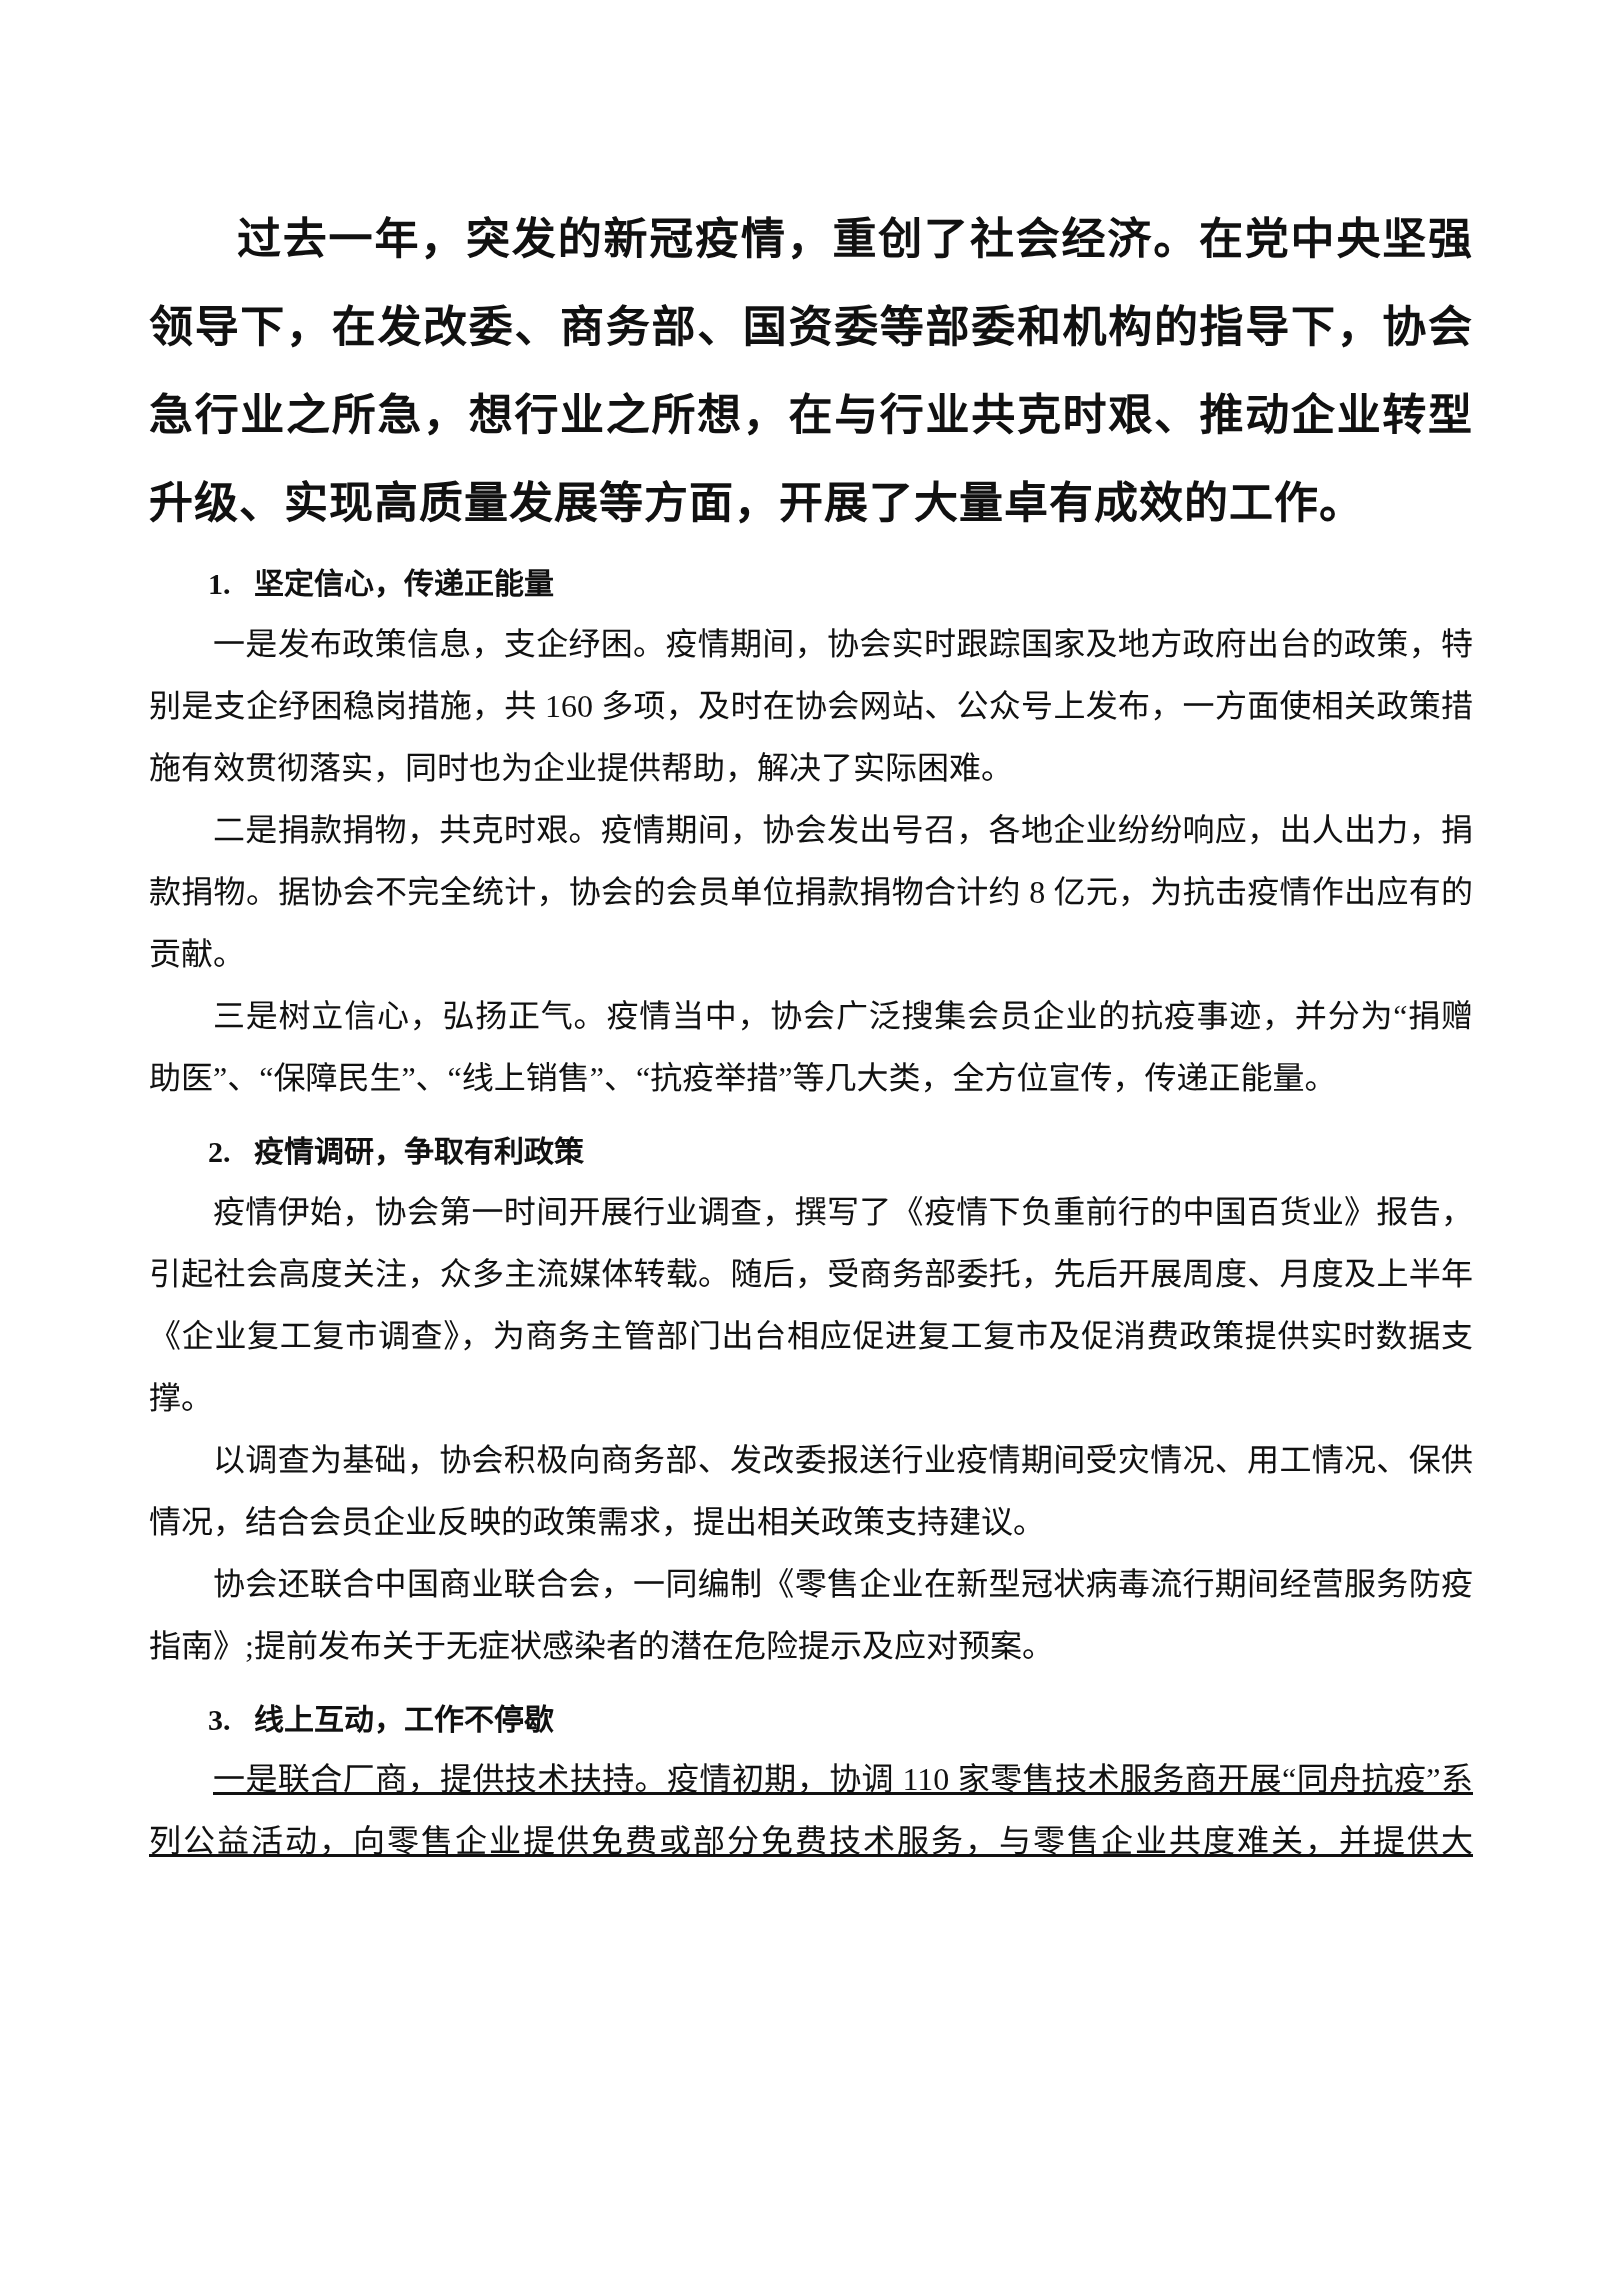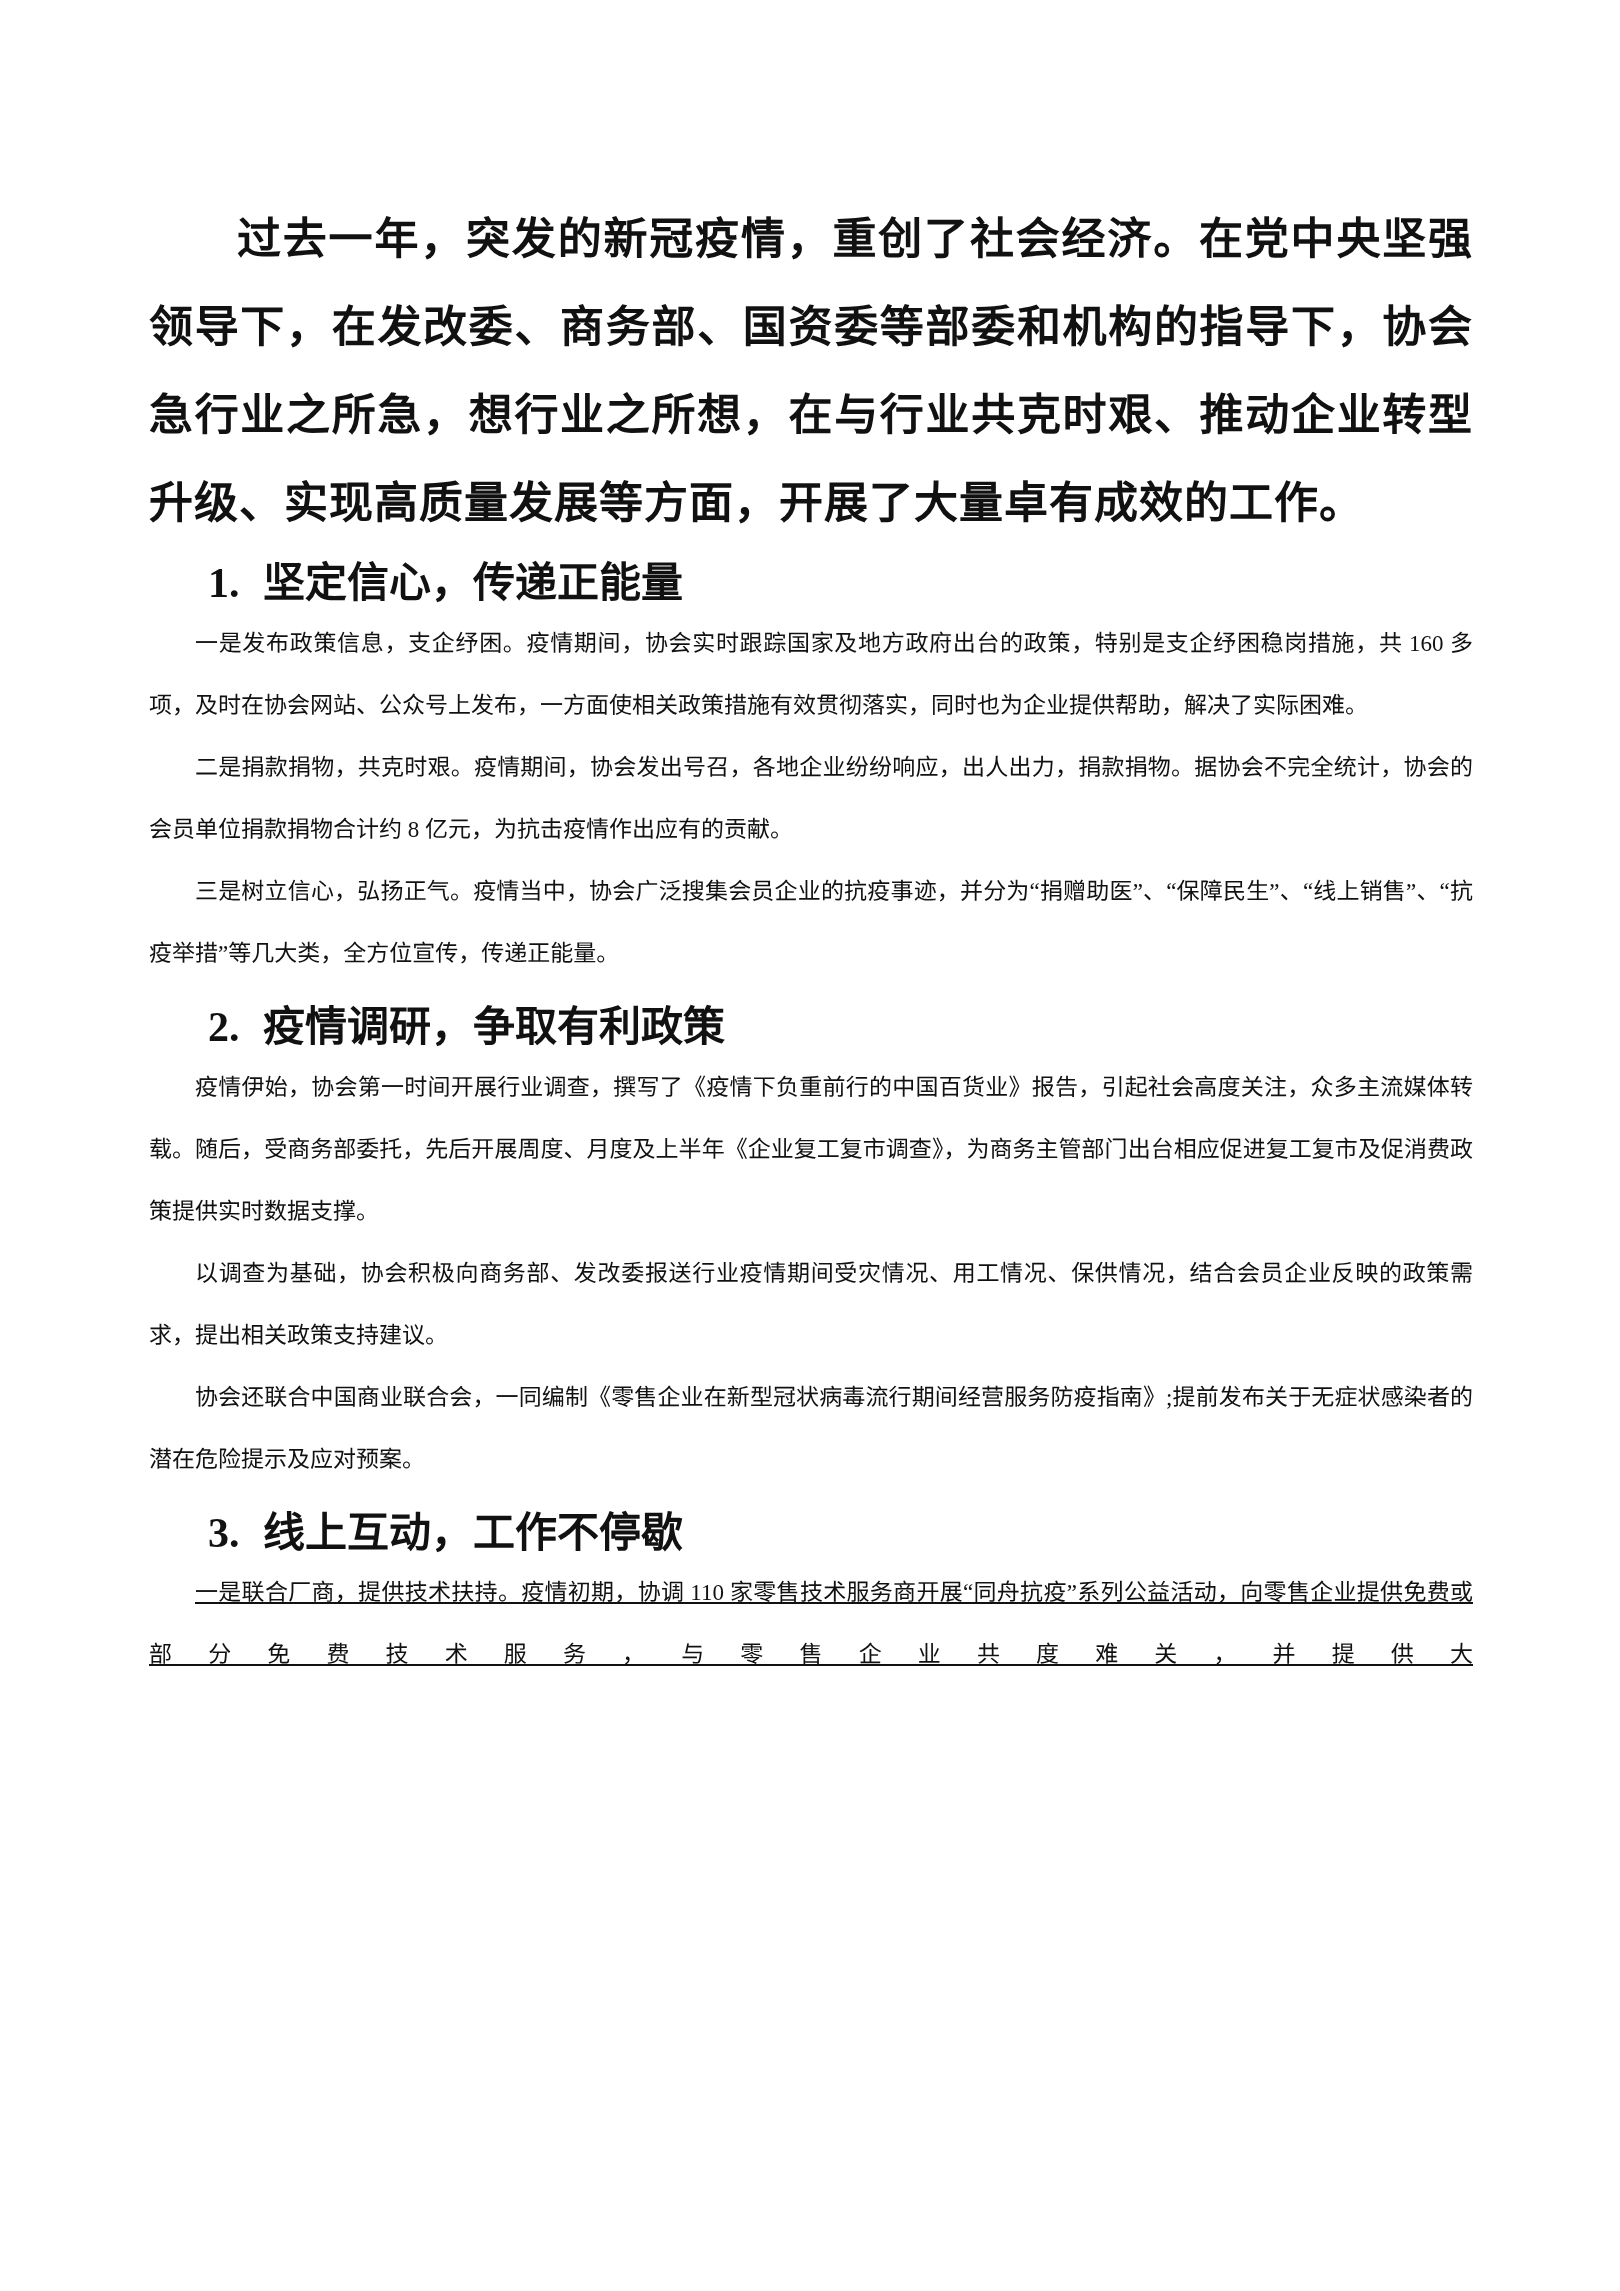--- a/index.html
+++ b/index.html
@@ -38,36 +38,36 @@
     line-height: 59px;
     font-weight: bold;
   }
   .h1 .num {
     display: inline-block;
     margin-right: 27.4px;
   }
   
   .h2 {
     margin: 8.8px 0 2.9px 59px;
-    font-size: 42px;
+    font-size: 30px;
     line-height: 53px;
     font-weight: bold;
   }
   .h2 .num {
     display: inline-block;
     margin-right: 23.5px;
     font-weight: bold;
   }
   .h2.mid {
     margin-top: 16px;
   }
   
   .body-p {
     margin: 0;
-    font-size: 23px;
+    font-size: 32px;
     line-height: 62px;
     text-align: justify;
     text-indent: 2em;
   }
   
   .body-p.cont {
     text-align-last: justify;
     text-decoration: underline;
   }
 </style>

